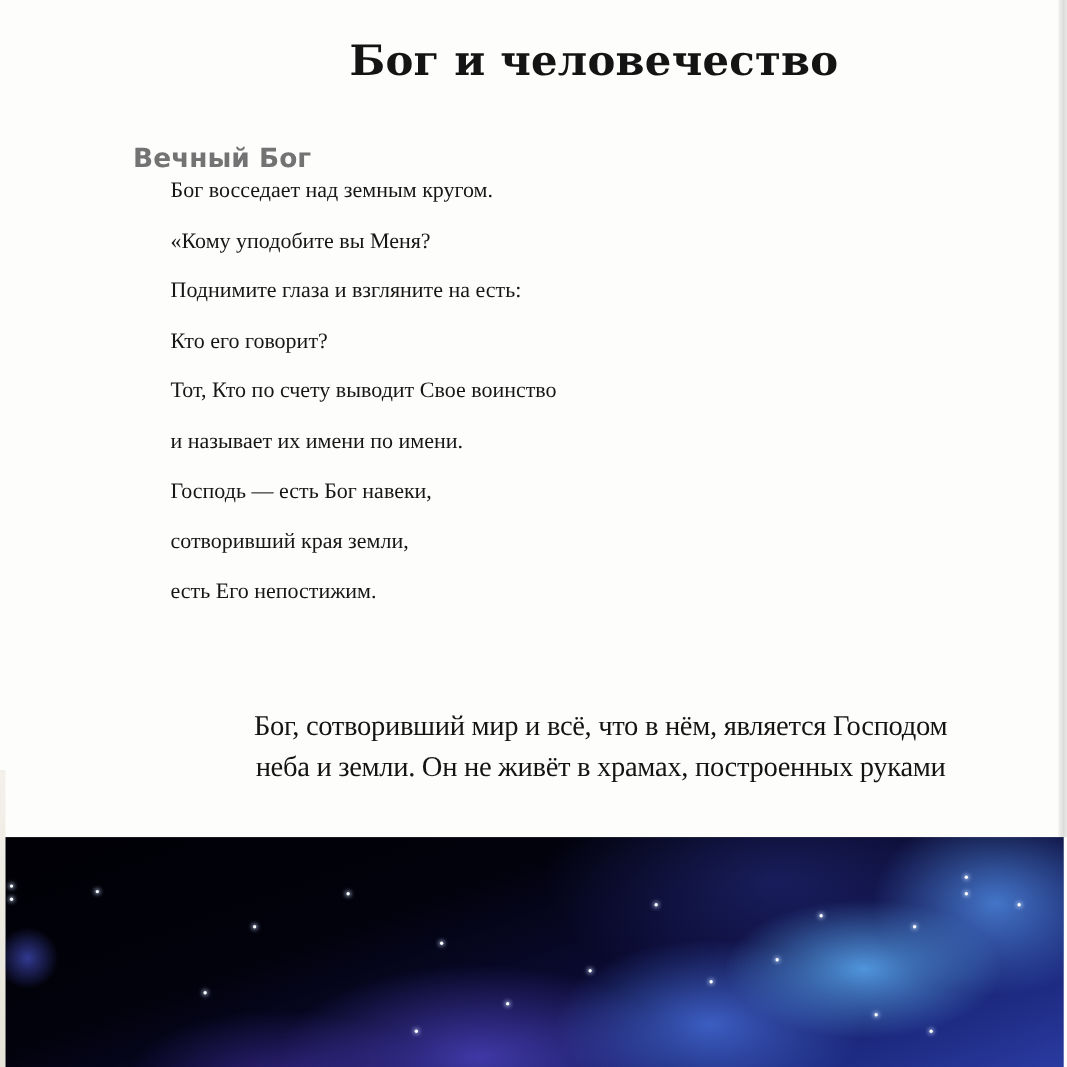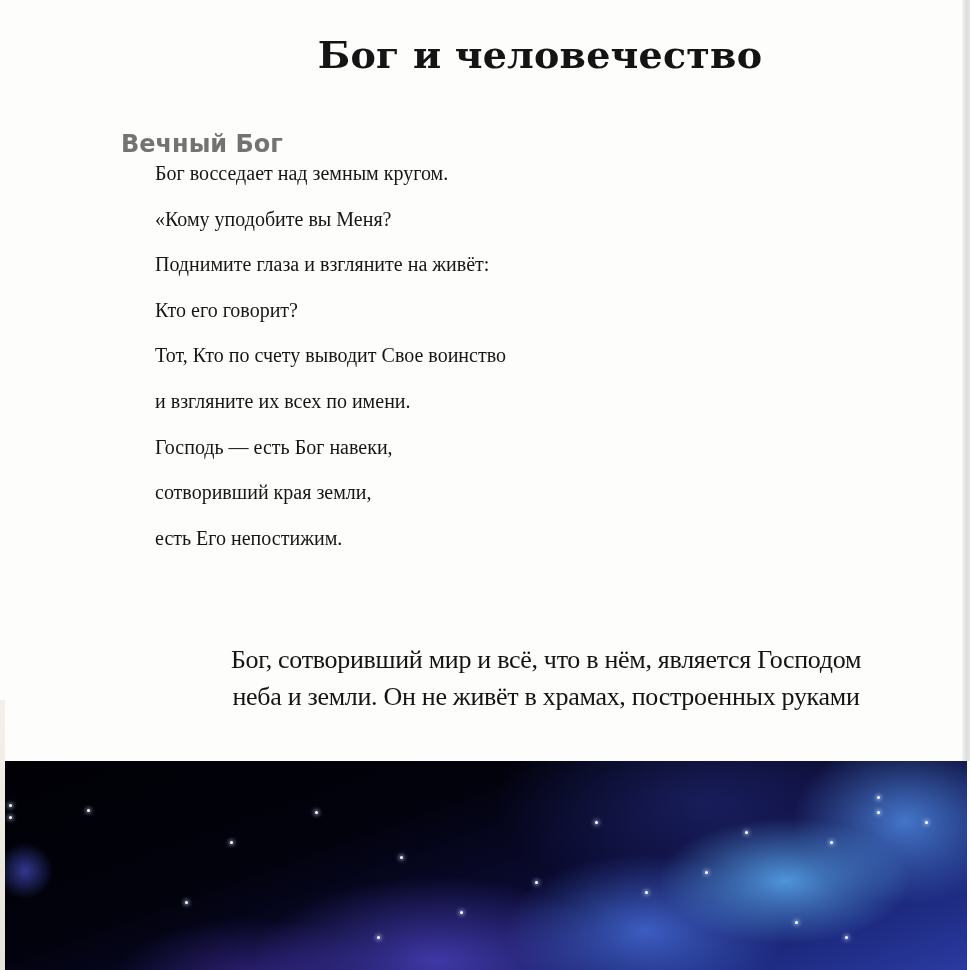--- a/index.html
+++ b/index.html
@@ -116,24 +116,24 @@
 <div class="page-edge-right"></div>
 <div class="page-edge-left"></div>
 
 <h1 class="chapter-title">Бог и человечество</h1>
 
 <h2 class="section-heading">Вечный Бог</h2>
 
 <ul class="poem">
   <li class="poem-line">Бог восседает над земным кругом.</li>
   <li class="poem-line">«Кому уподобите вы Меня?</li>
-  <li class="poem-line">Поднимите глаза и взгляните на живёт:</li>
+  <li class="poem-line">Поднимите глаза и взгляните на есть:</li>
   <li class="poem-line">Кто его говорит?</li>
   <li class="poem-line">Тот, Кто по счету выводит Свое воинство</li>
-  <li class="poem-line">и взгляните их всех по имени.</li>
+  <li class="poem-line">и называет их имени по имени.</li>
   <li class="poem-line">Господь — есть Бог навеки,</li>
   <li class="poem-line">сотворивший края земли,</li>
   <li class="poem-line">есть Его непостижим.</li>
 </ul>
 
 <p class="paragraph">
   <span class="paragraph-line">Бог, сотворивший мир и всё, что в нём, является Господом</span>
   <span class="paragraph-line">неба и земли. Он не живёт в храмах, построенных руками</span>
 </p>
 

